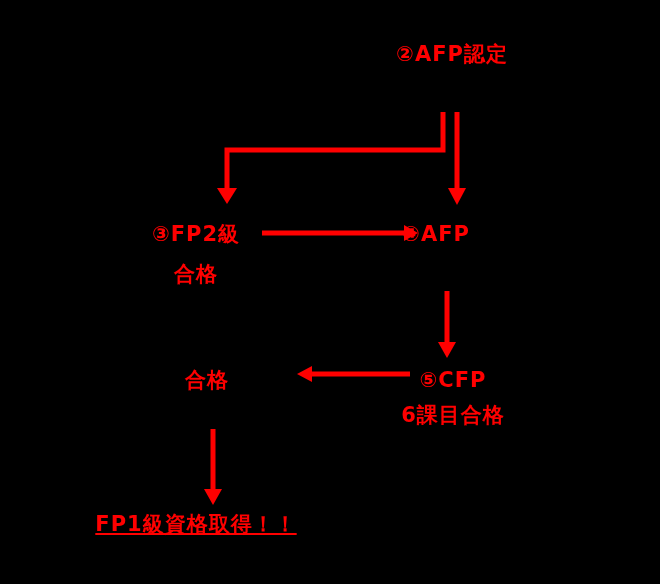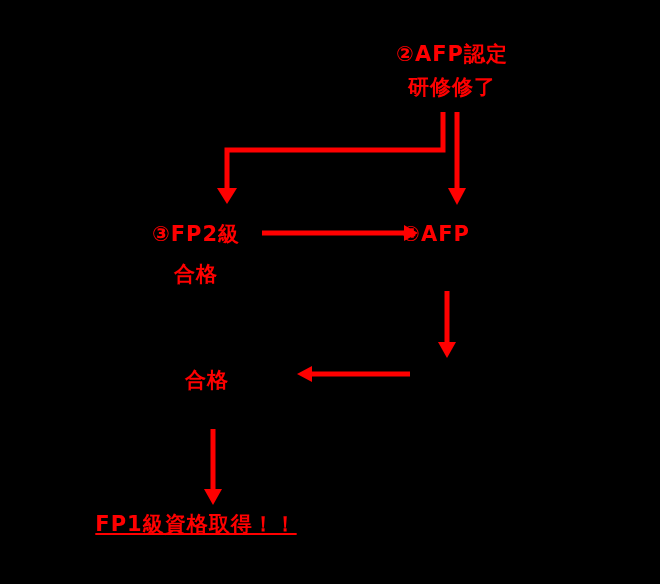--- a/index.html
+++ b/index.html
@@ -62,32 +62,35 @@
 
     <path d="M410 374 H312" fill="none" stroke="currentColor" stroke-width="5"></path>
     <polygon points="312,366 312,382 297,374" fill="currentColor"></polygon>
 
     <path d="M213 429 V489" fill="none" stroke="currentColor" stroke-width="5"></path>
     <polygon points="204,489 222,489 213,505" fill="currentColor"></polygon>
   </svg>
 
   <div class="node node-step2">
     <span class="line">②AFP認定</span>
-    <span class="line">研修修了</span>
   </div>
 
   <div class="node node-step3">
     <span class="line">③FP2級</span>
     <span class="line">合格</span>
   </div>
 
   <div class="node node-step4">
     <span class="line">④AFP</span>
   </div>
 
+  <div class="node node-step5">
+    <span class="line">⑤CFP</span>
+    <span class="line">6課目合格</span>
+  </div>
 
   <div class="node node-step6">
     <span class="line">合格</span>
   </div>
 
   <div class="node node-goal">
     <span class="line">FP1級資格取得！！</span>
   </div>
 
 </div>

